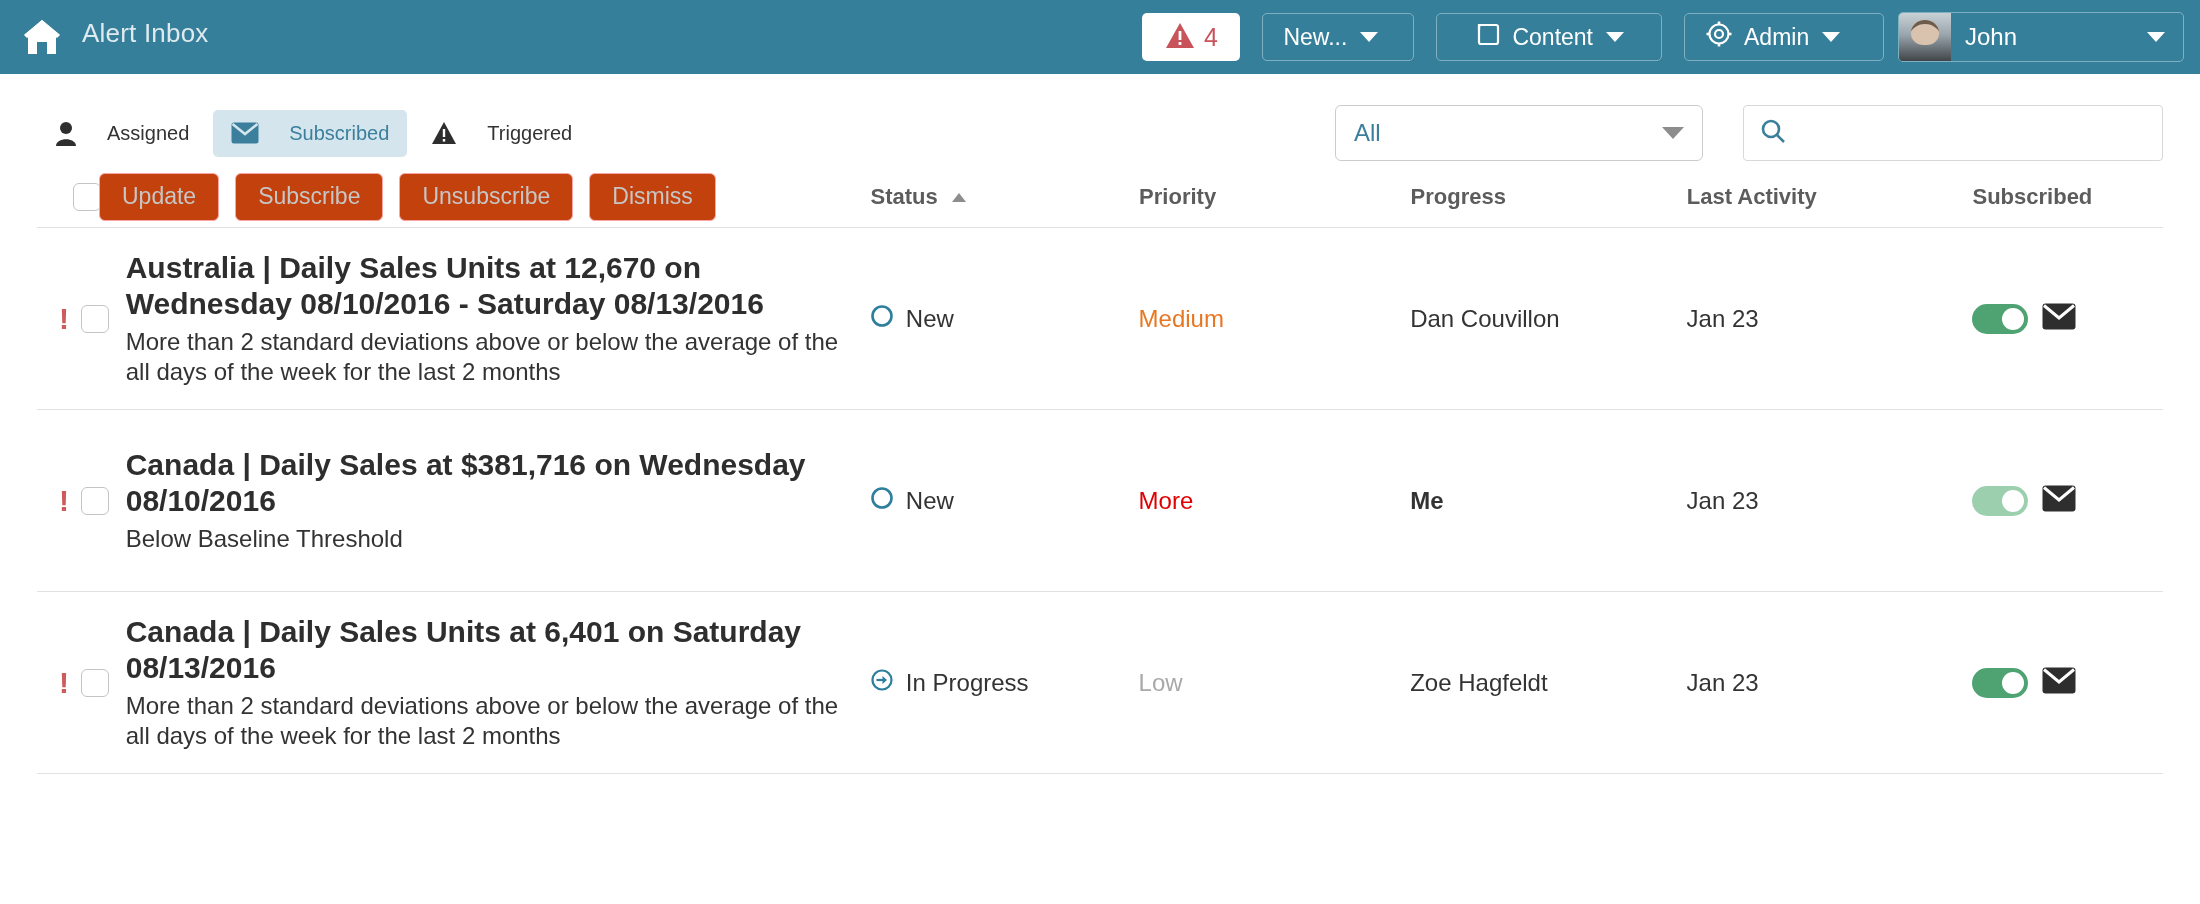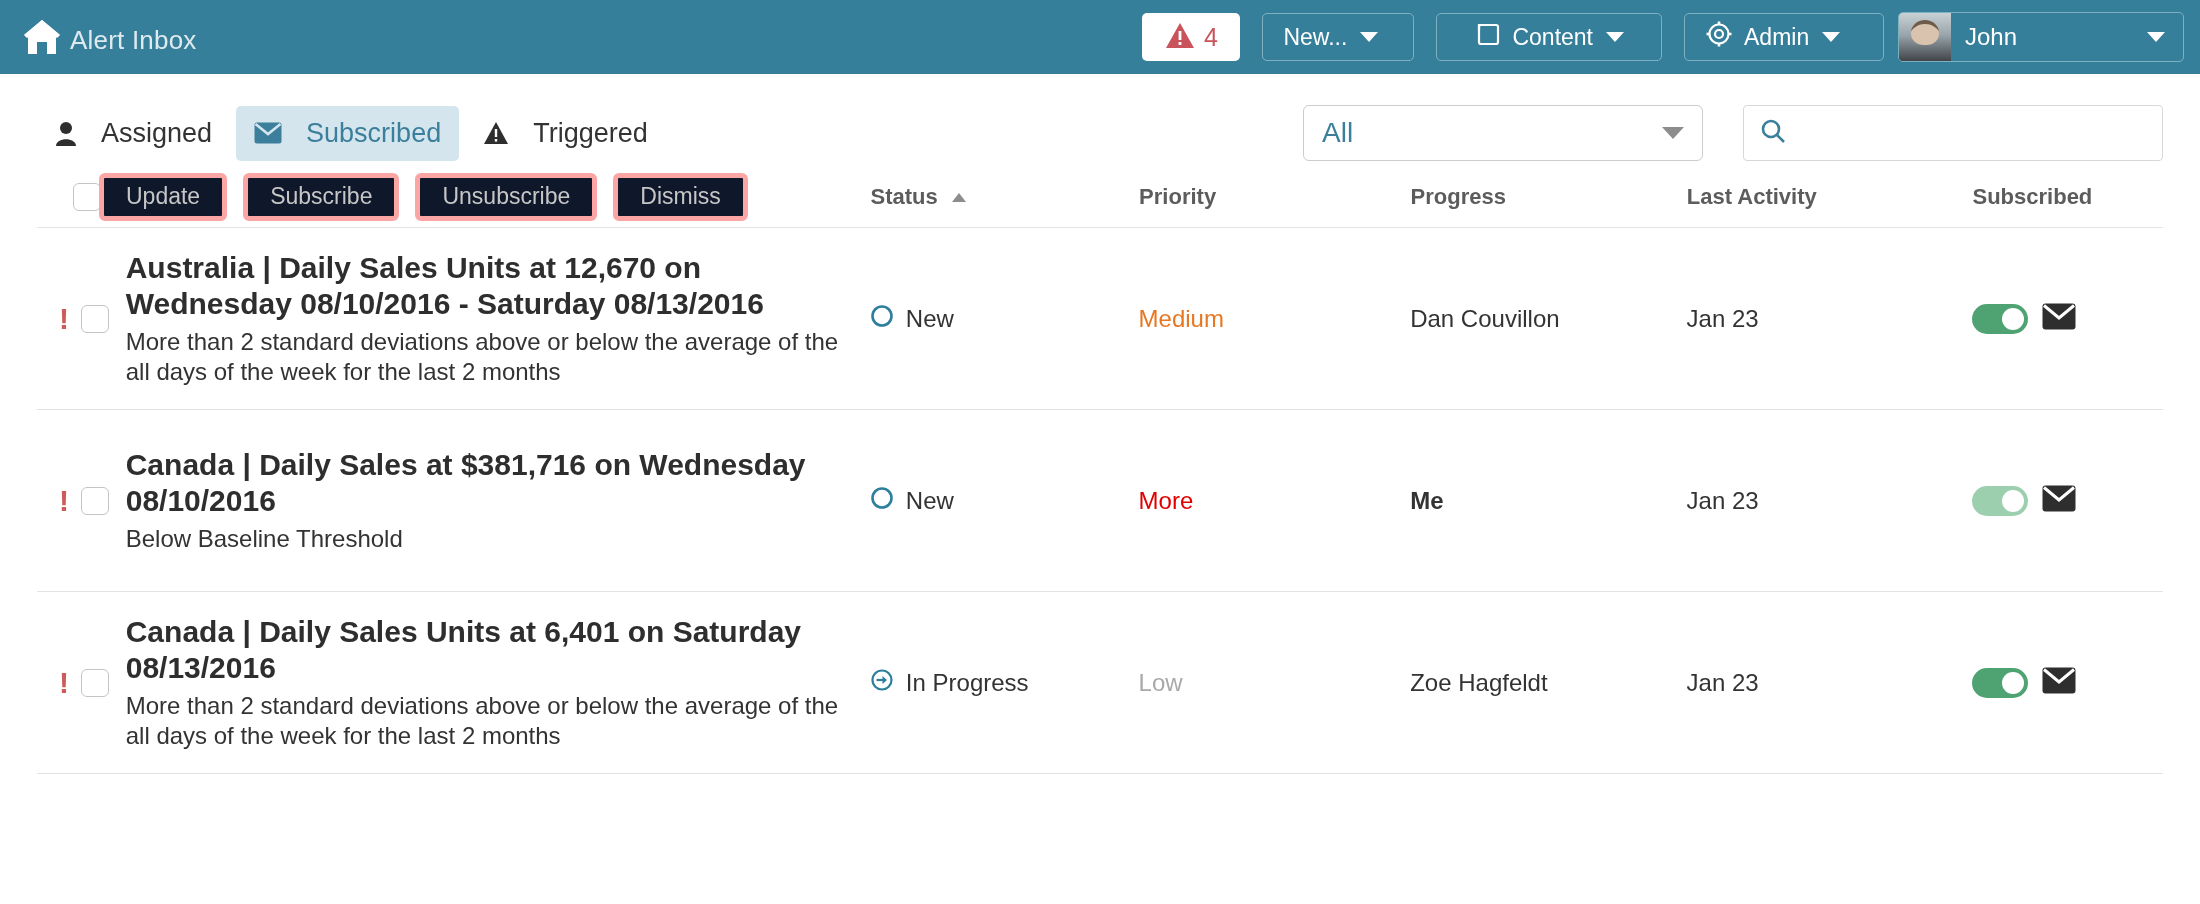--- a/index.html
+++ b/index.html
@@ -17,22 +17,22 @@
   .topbar {
     height: 74px;
     background: #357f9b;
     display: flex;
     align-items: center;
     padding: 0 16px 0 22px;
     position: relative;
   }
   .brand {
     display: flex;
-    align-items: flex-end;
-    gap: 8px;
+    align-items: flex-start;
+    gap: 20px;
   }
   .home-icon { width: 40px; height: 38px; display: block; }
   .brand-title {
     color: #dfeaef;
     font-size: 26px;
     letter-spacing: .2px;
   }
   .topbar-right {
     margin-left: auto;
     display: flex;
@@ -117,47 +117,47 @@
   .filters {
     display: flex;
     align-items: center;
     height: 92px;
     padding-top: 26px;
   }
   .tabs { display: flex; align-items: center; gap: 6px; }
   .tab {
     display: flex;
     align-items: center;
-    gap: 24px;
-    font-size: 27px;
+    gap: 30px;
+    font-size: 20px;
     color: #333333;
     padding: 12px 18px;
     border-radius: 5px;
     cursor: pointer;
     white-space: nowrap;
   }
   .tab.active { background: #d4e5ed; color: #3b7f9c; }
   .tab svg { display: block; }
 
   .filter-right {
     margin-left: auto;
     display: flex;
     align-items: center;
     gap: 40px;
   }
   .select-box {
-    width: 400px;
+    width: 368px;
     height: 56px;
     border: 1px solid #cccccc;
     border-radius: 6px;
     display: flex;
     align-items: center;
     padding: 0 18px;
     color: #3b7f9c;
-    font-size: 28px;
+    font-size: 24px;
     cursor: pointer;
     background: #fff;
   }
   .select-box .caret {
     margin-left: auto;
     width: 0; height: 0;
     border-left: 11px solid transparent;
     border-right: 11px solid transparent;
     border-top: 12px solid #8d8d8d;
   }
@@ -210,23 +210,23 @@
     margin-left: 8px;
     width: 0; height: 0;
     border-left: 7px solid transparent;
     border-right: 7px solid transparent;
     border-bottom: 9px solid #8d8d8d;
     vertical-align: middle;
   }
   .tbtn {
     height: 48px;
     min-width: 120px;
-    border: 5px solid #fca5a5;
+    border: 1px solid #fca5a5;
     border-radius: 6px;
-    background: #0f172a;
+    background: #c2410c;
     color: #c6c6c6;
     font-size: 23px;
     font-family: "Liberation Sans", sans-serif;
     padding: 0 22px;
     cursor: default;
   }
   .chk {
     width: 28px; height: 28px;
     border: 1px solid #c4c4c4;
     border-radius: 6px;

